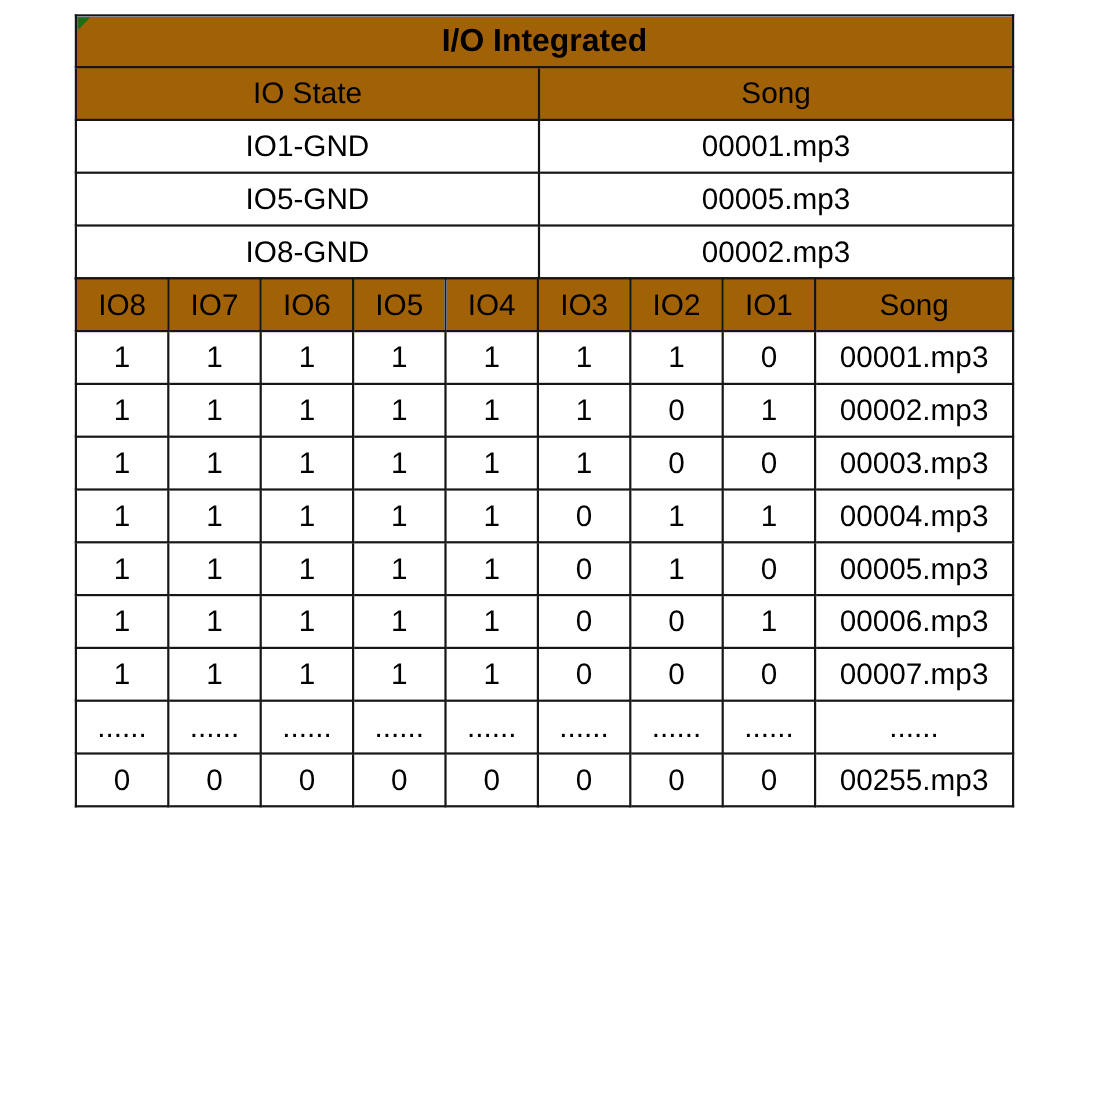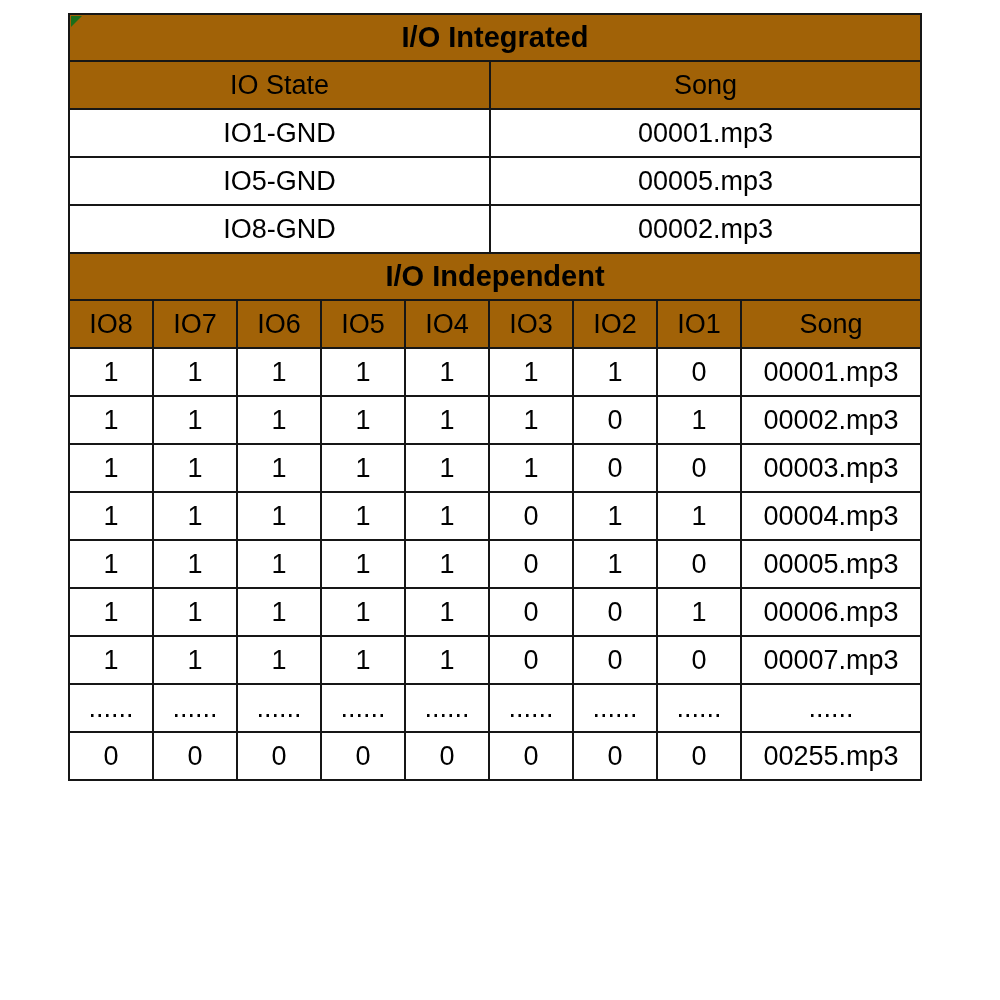--- a/index.html
+++ b/index.html
@@ -101,23 +101,20 @@
         <col style="width:84px">
         <col style="width:84px">
         <col style="width:84px">
       <col style="width:84px">
         <col style="width:84px">
         <col style="width:84px">
         <col style="width:84px">
       <col style="width:180px">
     </colgroup>
     <thead>
-      <tr class="title-row">
-        <th colspan="9">I/O Independent</th>
-      </tr>
       <tr class="header-row">
         <th>IO8</th>
         <th>IO7</th>
         <th>IO6</th>
         <th>IO5</th>
         <th>IO4</th>
         <th>IO3</th>
         <th>IO2</th>
         <th>IO1</th>
         <th>Song</th>

